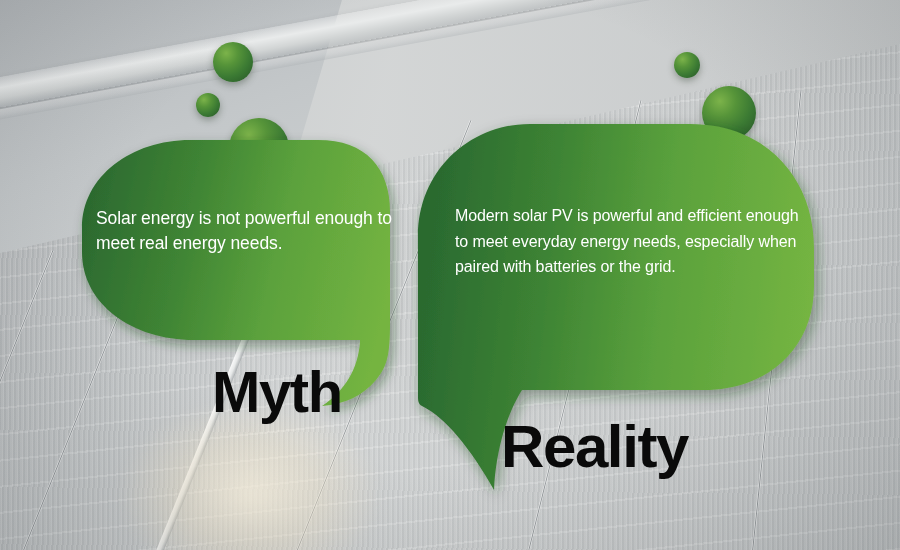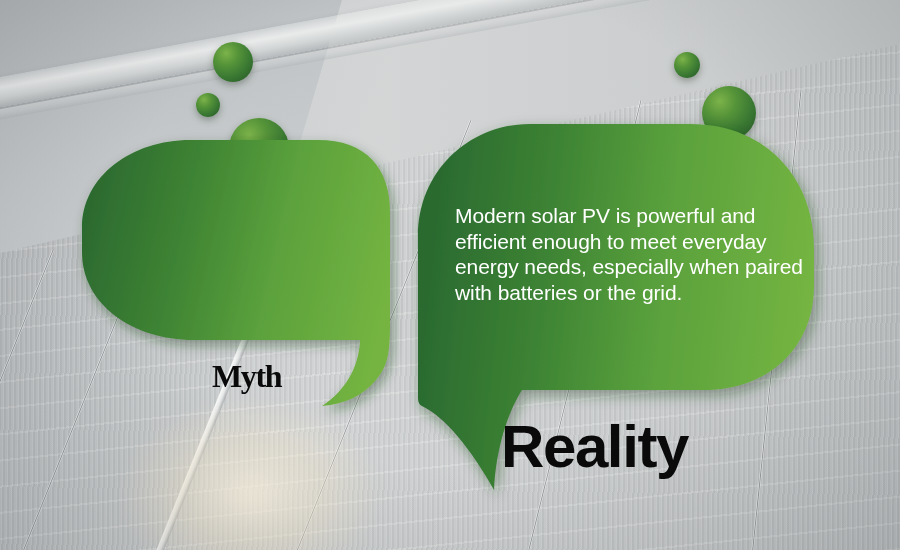--- a/index.html
+++ b/index.html
@@ -78,28 +78,28 @@
   
   .bubble{position:absolute;}
   .bubble svg{display:block;overflow:visible;}
 
   .bubble-text{
     position:absolute;color:#ffffff;
     font-family:"Liberation Sans", sans-serif;
     letter-spacing:-.1px;
   }
   #myth-text{left:96px;top:206px;width:300px;font-size:17.5px;line-height:25px;}
-  #reality-text{left:455px;top:203px;width:350px;font-size:21px;line-height:25.5px;}
+  #reality-text{left:455px;top:203px;width:350px;font-size:16px;line-height:25.5px;}
 
   .big-label{
     position:absolute;color:#0a0a0a;font-weight:700;
     font-family:"Liberation Sans", sans-serif;
     letter-spacing:-1.4px;
   }
-  #myth-label{left:212px;top:358px;font-size:32px;font-family:Liberation Serif, serif;}
+  #myth-label{left:212px;top:358px;font-size:58px;}
   #reality-label{left:501px;top:412px;font-size:60px;}
 </style>
 </head>
 <body>
 
 <div id="stage">
 
   <div class="bg-layer bg-sky"></div>
   <div class="bg-layer bg-panelfield"></div>
   <div class="bg-layer bg-panel-right"></div>
@@ -147,20 +147,21 @@
         C 292 268 276 276 252 278
         C 276 262 288 240 290 214
         L 290 212
         L 124 212
         C 62 212 12 176 12 124
         L 12 100
         C 12 48 62 12 120 12 Z"></path>
     </svg>
   </div>
 
+  <div class="bubble-text" id="myth-text">Solar energy is not powerful enough to meet real energy needs.</div>
 
   <div class="big-label" id="myth-label">Myth</div>
 
   <div class="bubble" style="left:412px;top:118px;">
     <svg width="420" height="380" viewBox="0 0 420 380">
       <defs>
         <linearGradient id="gradReality" x1="0.02" y1="0.4" x2="1" y2="0.5">
           <stop offset="0%" stop-color="#2a6a2f"></stop>
           <stop offset="30%" stop-color="#3d8334"></stop>
           <stop offset="60%" stop-color="#5aa13c"></stop>

